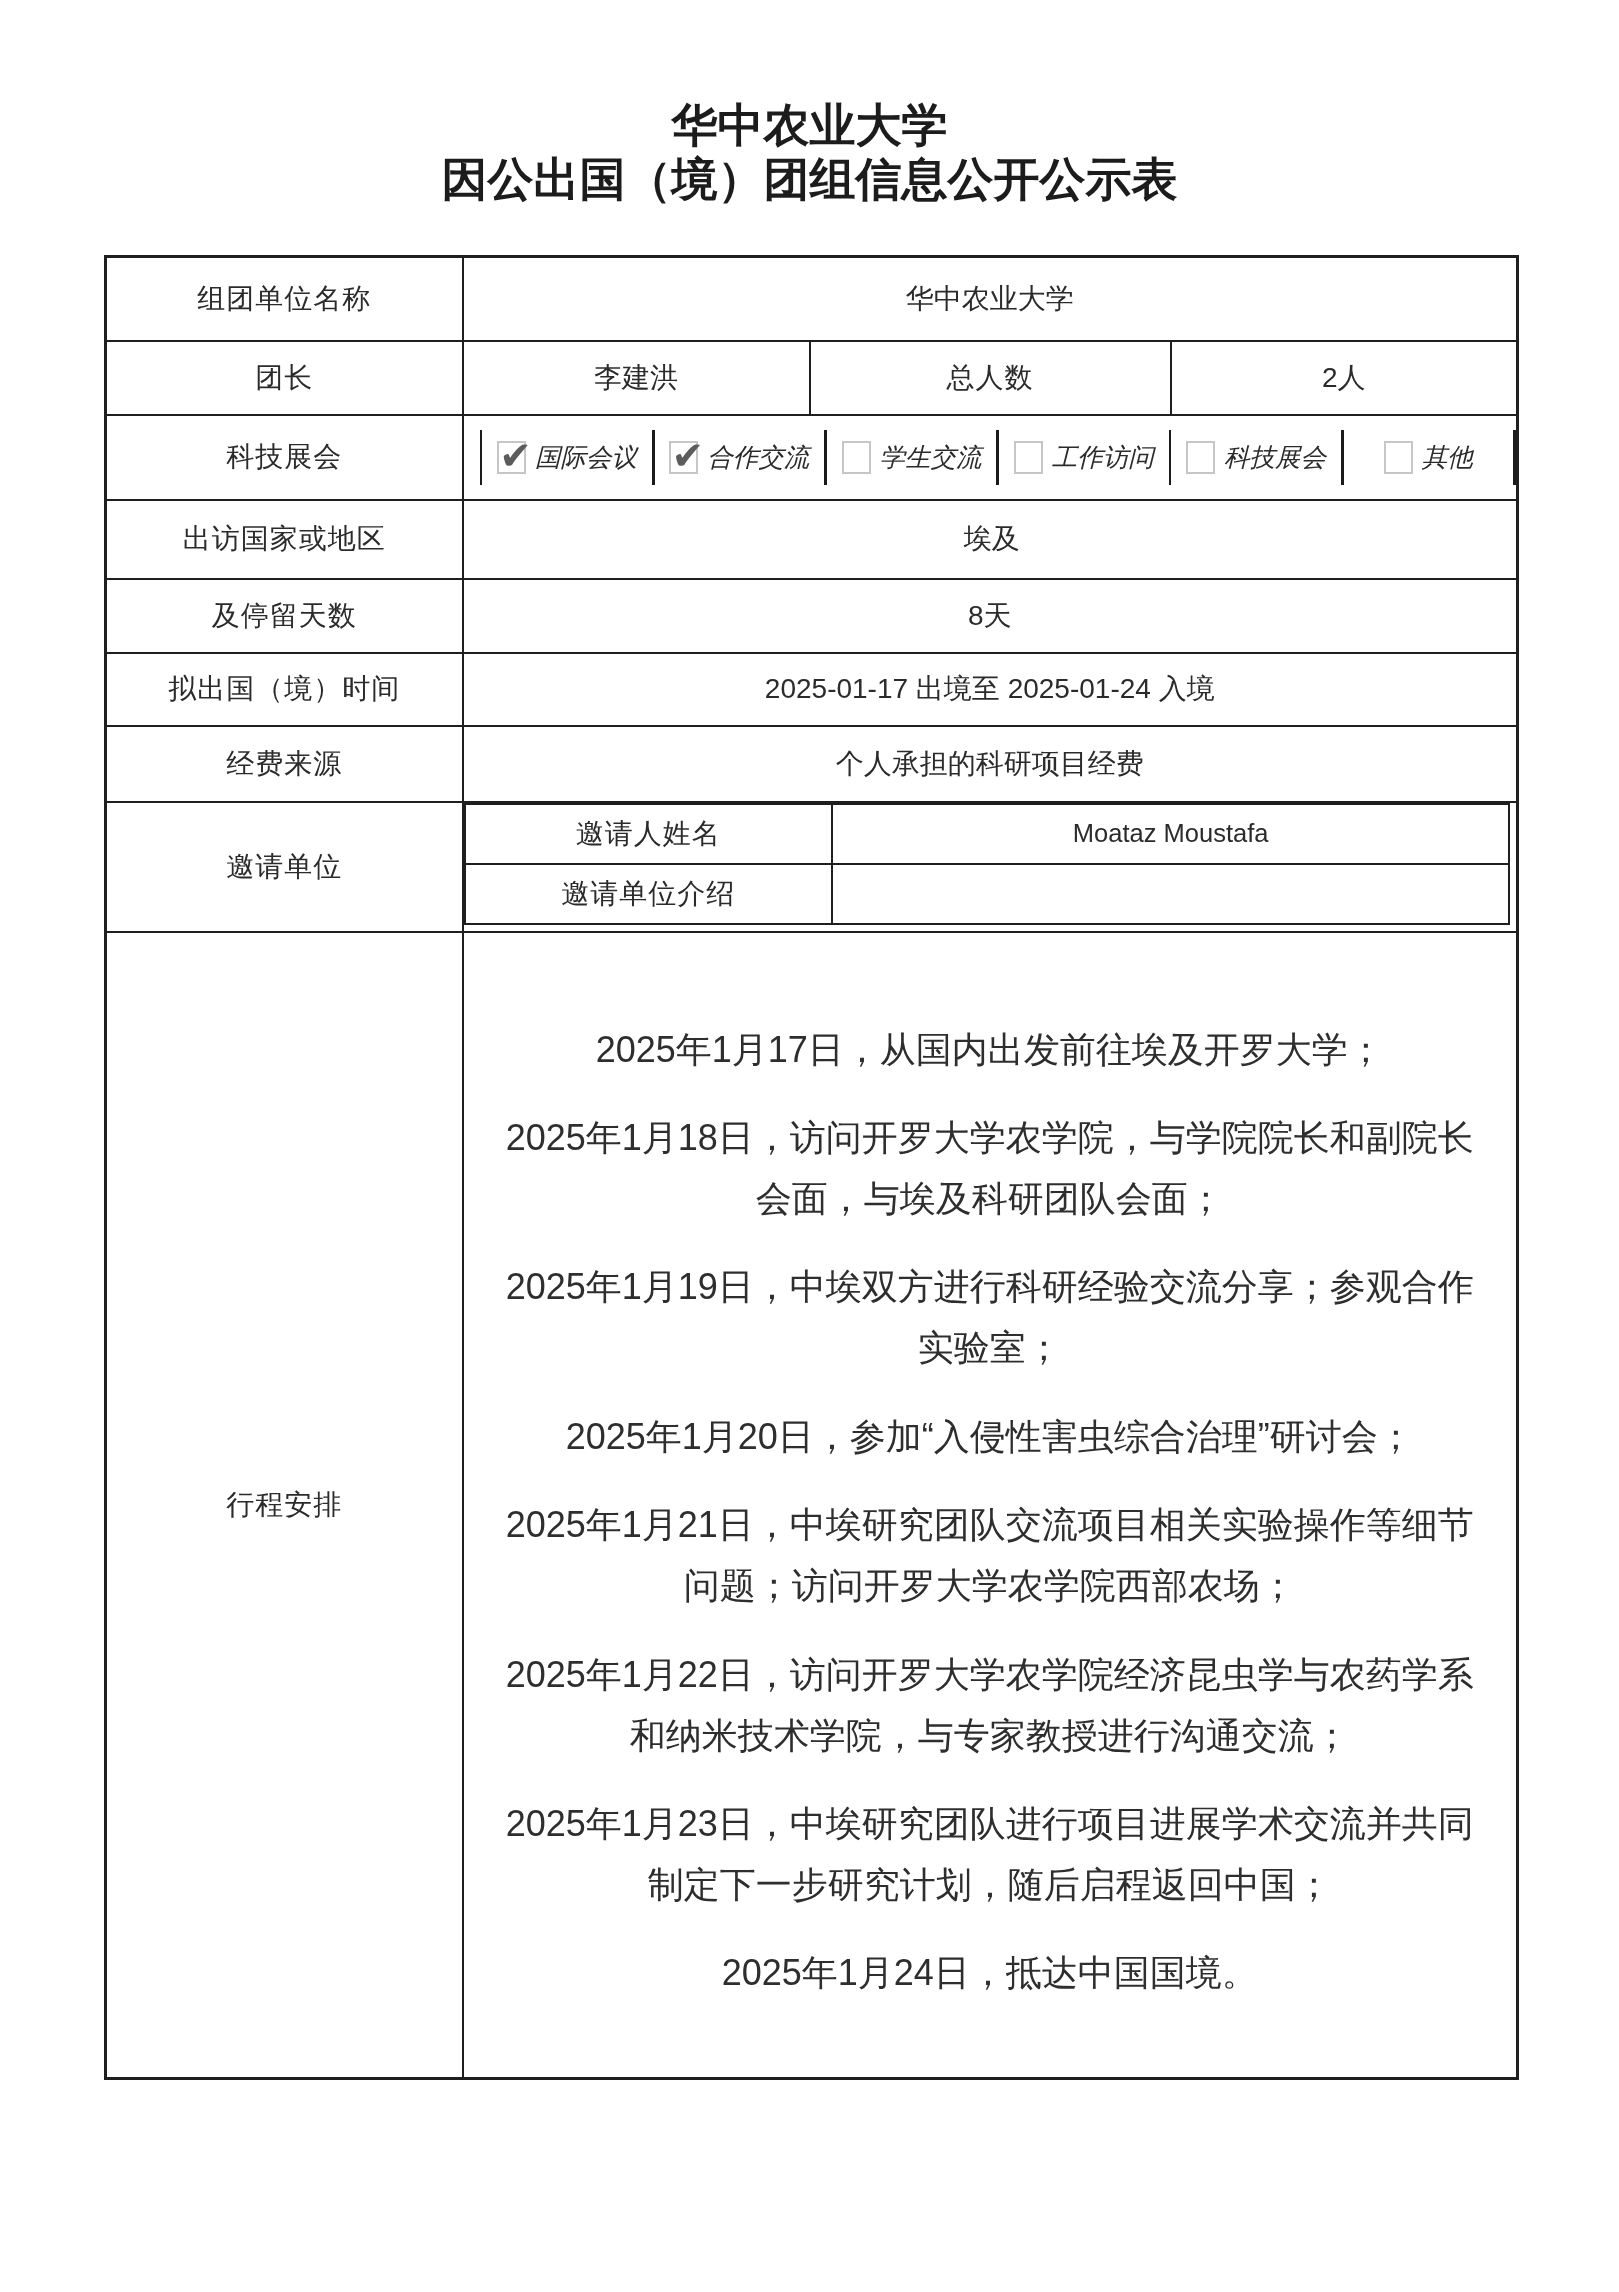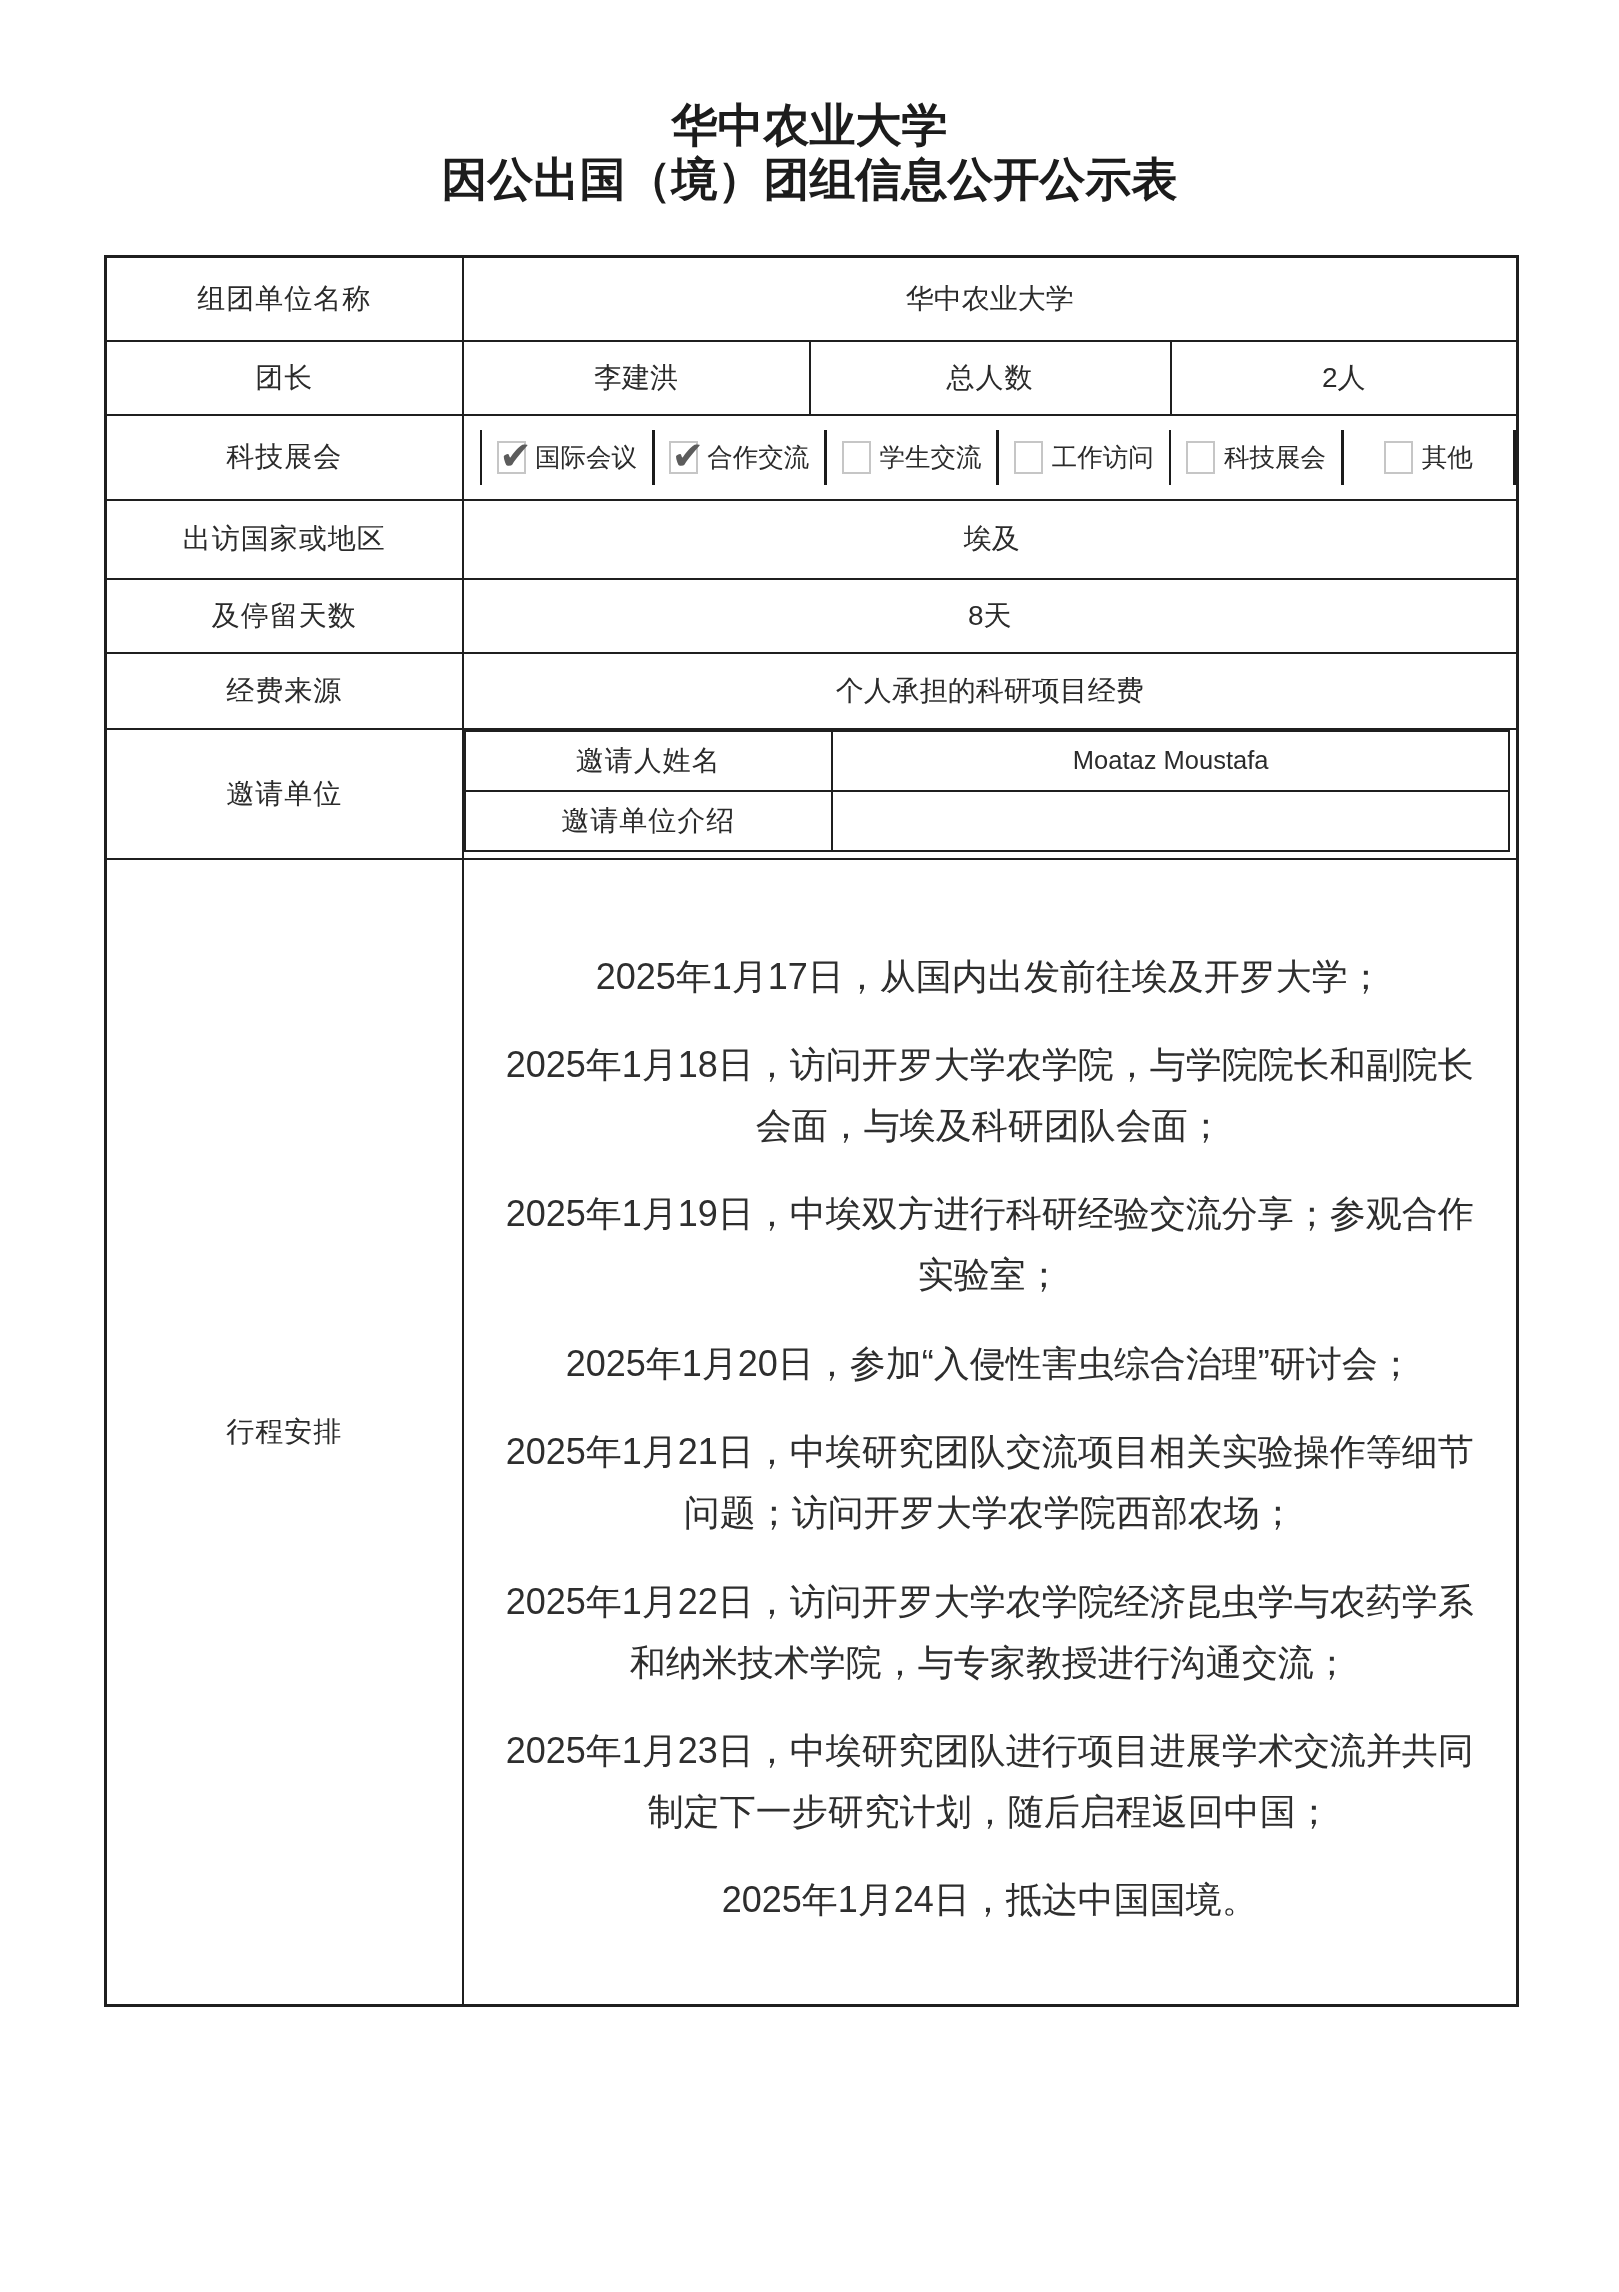--- a/index.html
+++ b/index.html
@@ -19,21 +19,21 @@
   table.main td{
     border:2.9px solid #1f1f1f;
     text-align:center;vertical-align:middle;
     font-size:28px;color:#2b2b2b;overflow:hidden;
   }
   td.lbl{letter-spacing:1px;}
   .small{font-size:22.5px;}
   .leftal{text-align:left;padding-left:4.9px;}
   
   td.tasks-cell{padding:0;}
-  .tasks{display:flex;align-items:center;height:100%;padding-left:16px;}
+  .tasks{display:flex;align-items:center;height:100%;padding-left:16px;font-style:italic;}
   .vsep{width:2.9px;height:55px;background:#1b1b1b;flex:none;}
   .task{flex:1;display:flex;align-items:center;justify-content:center;gap:8.8px;min-width:0;}
   .cb{
     width:29px;height:33px;border:2px solid #c6c6c6;background:#ffffff;
     position:relative;flex:none;box-sizing:border-box;
   }
   .cb.checked::after{
     content:"\2714";position:absolute;left:0px;top:-9.8px;
     font-size:39px;font-weight:bold;color:#5c5c5c;
   }
@@ -123,20 +123,24 @@
   <tr style="height:79px">
     <td class="lbl">出访国家或地区</td>
     <td colspan="3" class="small leftal">埃及</td>
   </tr>
 
   <tr style="height:74px">
     <td class="lbl">及停留天数</td>
     <td colspan="3">8天</td>
   </tr>
 
+  <tr style="height:73px">
+    <td class="lbl">拟出国（境）时间</td>
+    <td colspan="3">2025-01-17 出境至 2025-01-24 入境</td>
+  </tr>
 
   <tr style="height:76px">
     <td class="lbl">经费来源</td>
     <td colspan="3" class="small">个人承担的科研项目经费</td>
   </tr>
 
 
   <tr style="height:121px">
     <td class="lbl">邀请单位</td>
     <td colspan="3" class="invite-cell">

